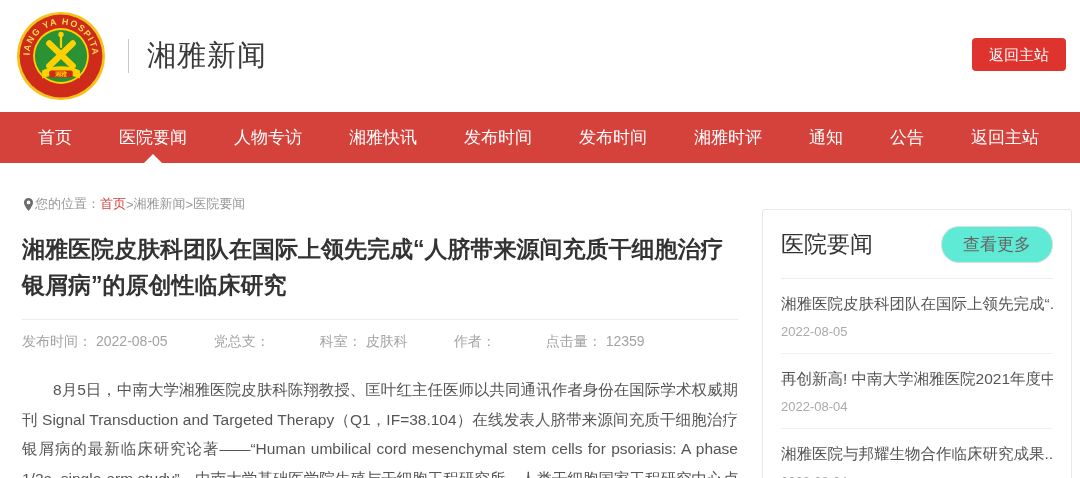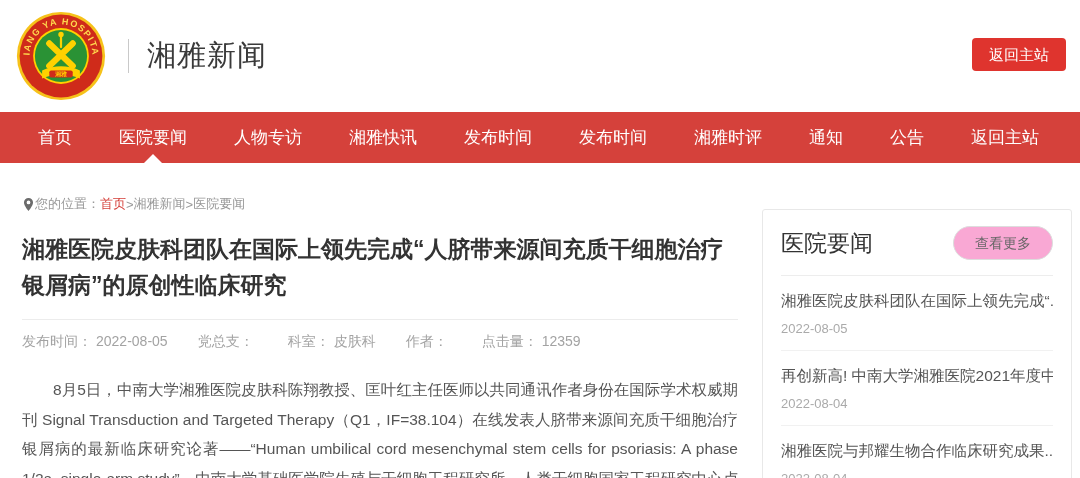--- a/index.html
+++ b/index.html
@@ -29,32 +29,32 @@
   
   .main { display:flex; padding:0 16px 0 22px; }
   .left-col { width:716px; margin-right:24px; flex:0 0 auto; }
 
   .breadcrumb { display:flex; align-items:center; gap:0; font-size:13px; color:#999; margin:32px 0 18px; }
   .breadcrumb .home { color:var(--nav-red); cursor:pointer; }
   .breadcrumb .crumb { cursor:pointer; }
 
   .article-title { font-size:23px; font-weight:bold; color:#333; line-height:36px; margin-top:16px; }
   .title-divider { border:none; border-top:1px solid #ececec; margin-top:16px; }
-  .meta { display:flex; gap:30px; font-size:14px; color:#a3a3a3; padding:13px 0 6px; }
+  .meta { display:flex; gap:46px; font-size:14px; color:#a3a3a3; padding:13px 0 6px; }
   .meta .field { display:flex; gap:4px; white-space:nowrap; }
   .body-text { font-size:15.5px; color:#555; line-height:29.5px; text-indent:2em; margin-top:18px; text-align:justify; }
 
   
   .sidebar { width:310px; flex:0 0 auto; margin-top:46px; border:1px solid #e8e8e8; border-radius:3px;
     padding:16px 18px 0; background:#fff; height:300px; }
   .sidebar-header { display:flex; justify-content:space-between; align-items:center;
     padding-bottom:15px; border-bottom:1px solid #ededed; }
   .sidebar-title { font-size:23px; color:#333; }
-  .more-btn { border:1px solid #ddd; border-radius:18px; padding:9px 21px; font-size:14px;
-    color:#666; background:#f9a8d4; cursor:pointer; line-height:1; }
+  .more-btn { border:1px solid #ddd; border-radius:18px; padding:9px 21px; font-size:17px;
+    color:#666; background:#5eead4; cursor:pointer; line-height:1; }
   .sidebar-item { padding:15px 0 14px; border-bottom:1px solid #f1f1f1; cursor:pointer; }
   .item-title { font-size:15.5px; color:#555; white-space:nowrap; overflow:hidden; }
   .item-date { font-size:13px; color:#aaa; margin-top:9px; }
 </style>
 </head>
 <body>
 
 <div class="header">
   <svg class="logo" viewBox="0 0 100 100">
     <circle cx="50" cy="50" r="49" fill="#f6c21a"></circle>

